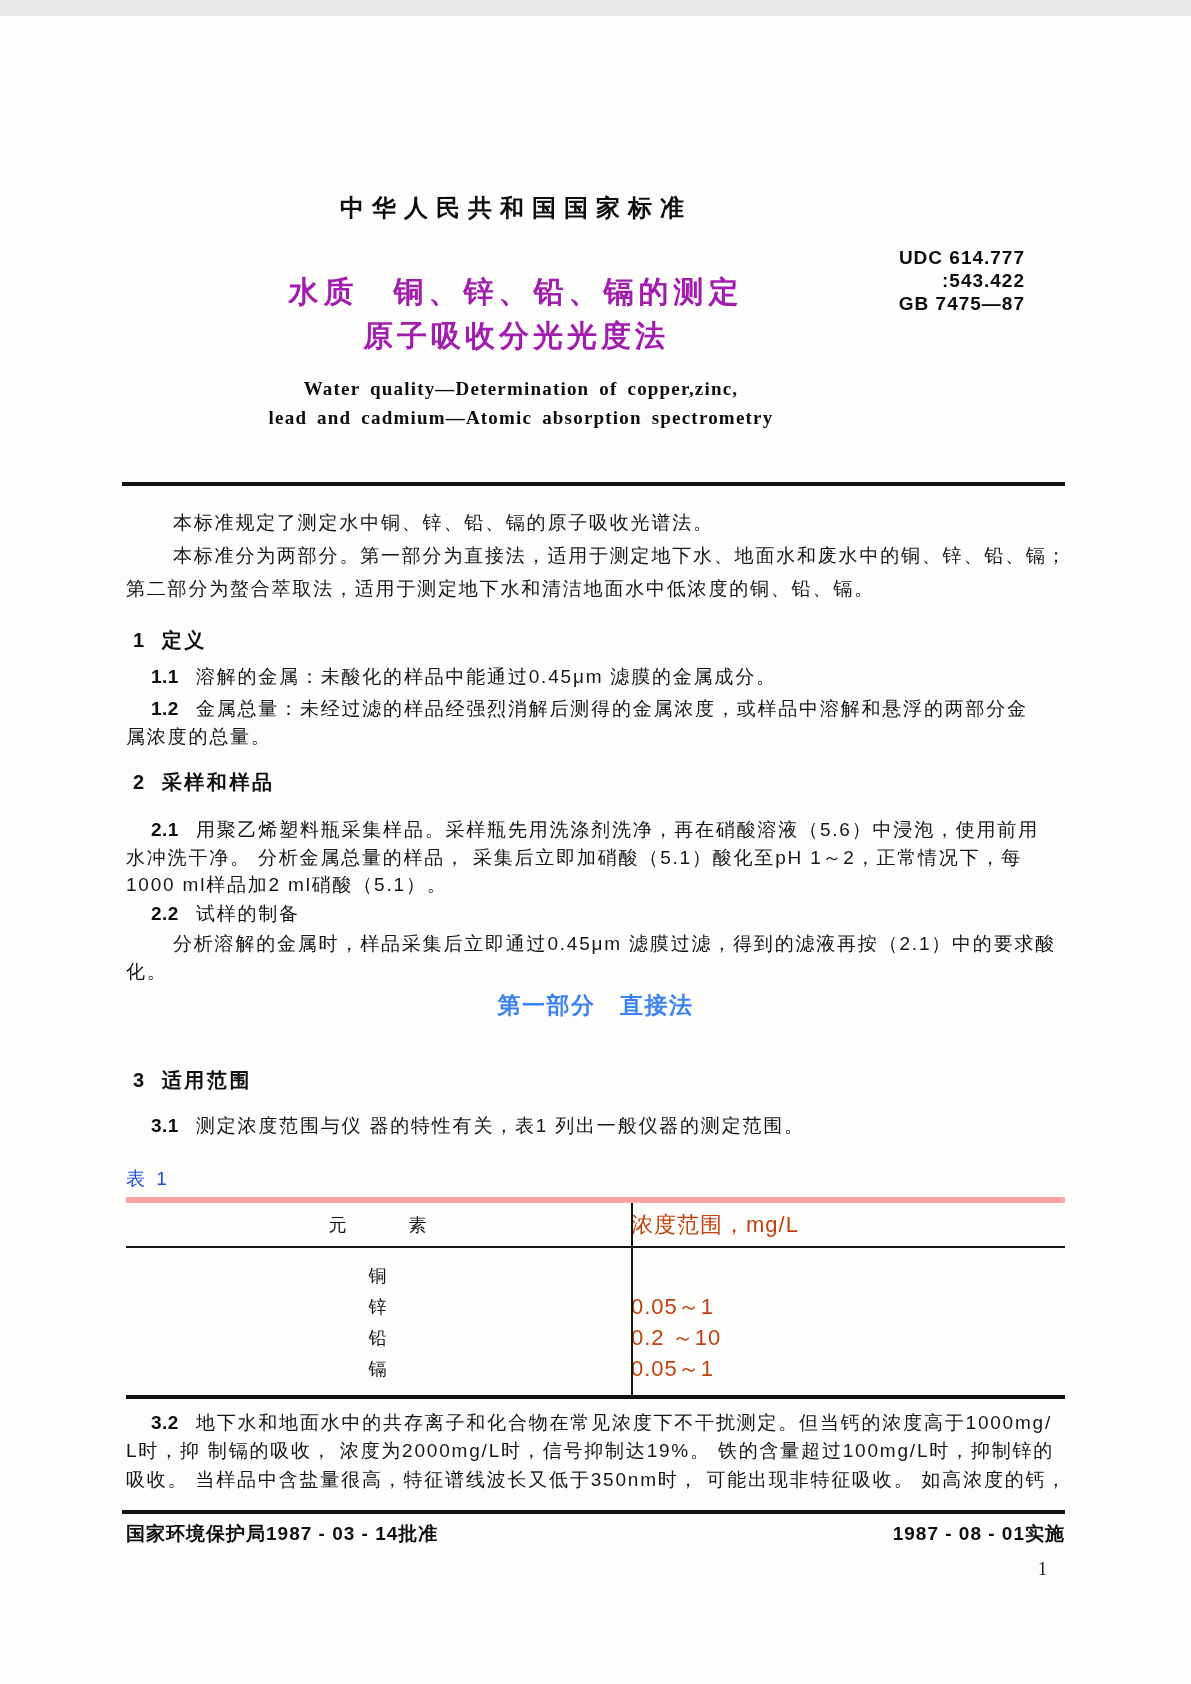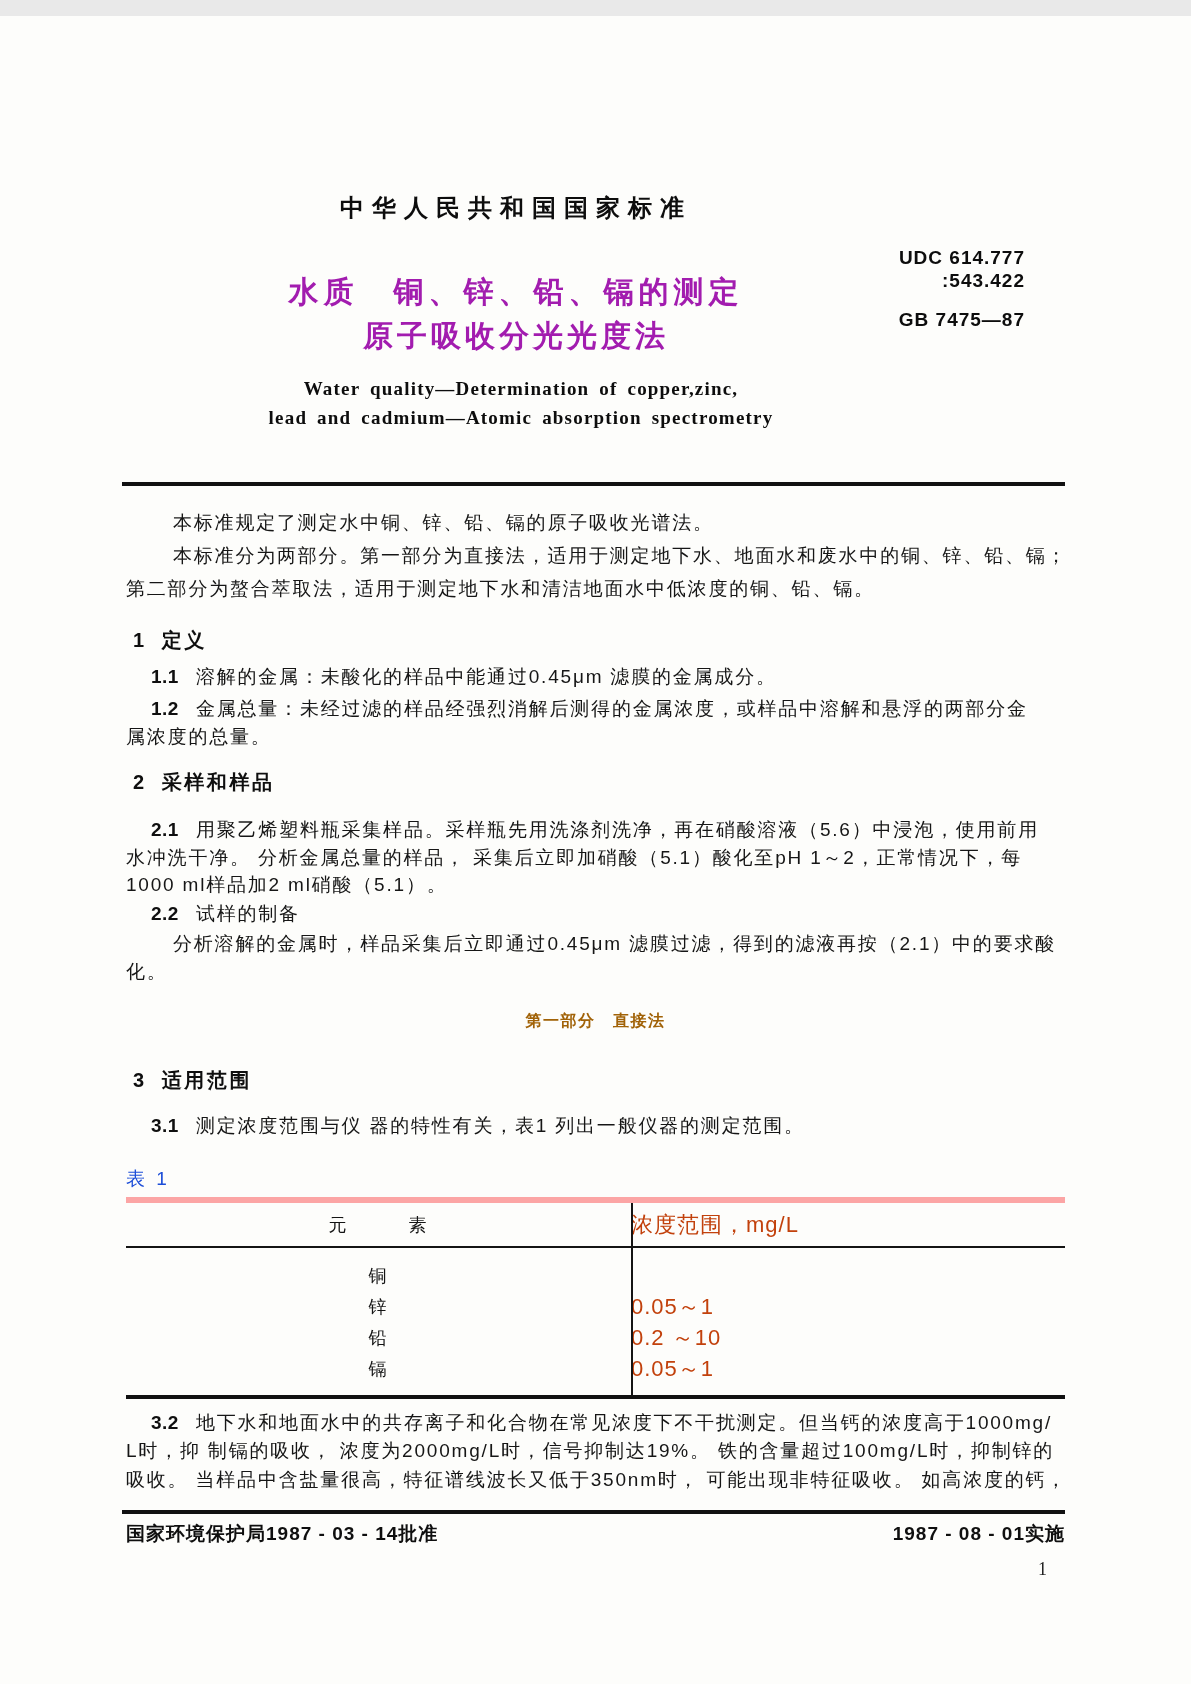--- a/index.html
+++ b/index.html
@@ -30,21 +30,21 @@
   }
   .title-cn.l1 { top:256px; }
   .title-cn.l2 { top:300px; letter-spacing:4px; }
   .ids {
     left:860px; width:165px;
     text-align:right;
     font-size:19px; font-weight:bold; letter-spacing:1px;
     color:#0d0d0d; line-height:23px; white-space:nowrap;
   }
   .ids.udc { top:230px; }
-  .ids.gb  { top:292px;text-align:right; }
+  .ids.gb  { top:276px;text-align:right; }
   .title-en {
     left:126px; width:790px;
     text-align:center;
     font-family:"Liberation Serif", serif;
     font-size:19px; font-weight:bold; letter-spacing:1.2px; word-spacing:4px;
     color:#0d0d0d; white-space:nowrap;
   }
   .title-en.l1 { top:362px; }
   .title-en.l2 { top:391px; }
 
@@ -55,24 +55,24 @@
     left:126px;
     font-size:19px; letter-spacing:1.8px;
     white-space:nowrap; color:#161616;
   }
   .ind1 { padding-left:7px; }   
   .ind2 { padding-left:25px; }  
   .ind3 { padding-left:47px; }  
   .shead { font-weight:bold; font-size:20px; letter-spacing:2.6px; color:#0f0f0f; }
   .num { font-weight:bold; letter-spacing:0.5px; margin-right:17px; color:#0f0f0f; }
   .part-head {
-    left:126px; top:995px; width:939px;
+    left:126px; top:974px; width:939px;
     text-align:center;
-    font-size:16px; font-weight:bold; letter-spacing:1.5px;
-    color:#a16207; white-space:nowrap;
+    font-size:23px; font-weight:bold; letter-spacing:1.5px;
+    color:#3b82f6; white-space:nowrap;
   }
 
   
   .t-caption {
     left:126px; top:1150px; width:939px;
     text-align:left; font-size:19px; letter-spacing:3px; color:#1d4ed8;
   }
   .t1 {
     left:126px; top:1181px; width:939px;
     border-top:6px solid #fca5a5;

